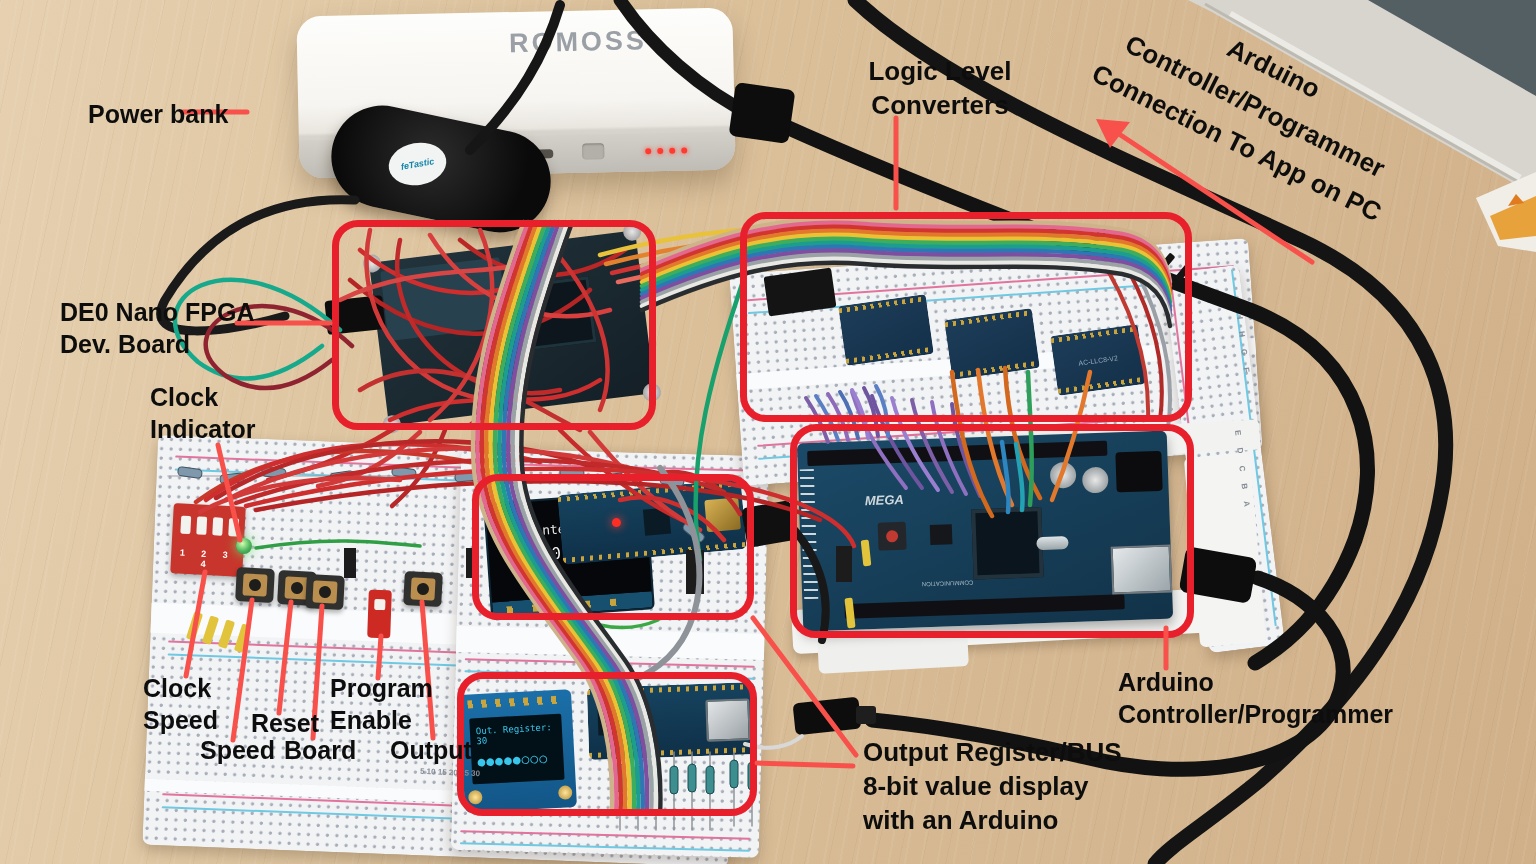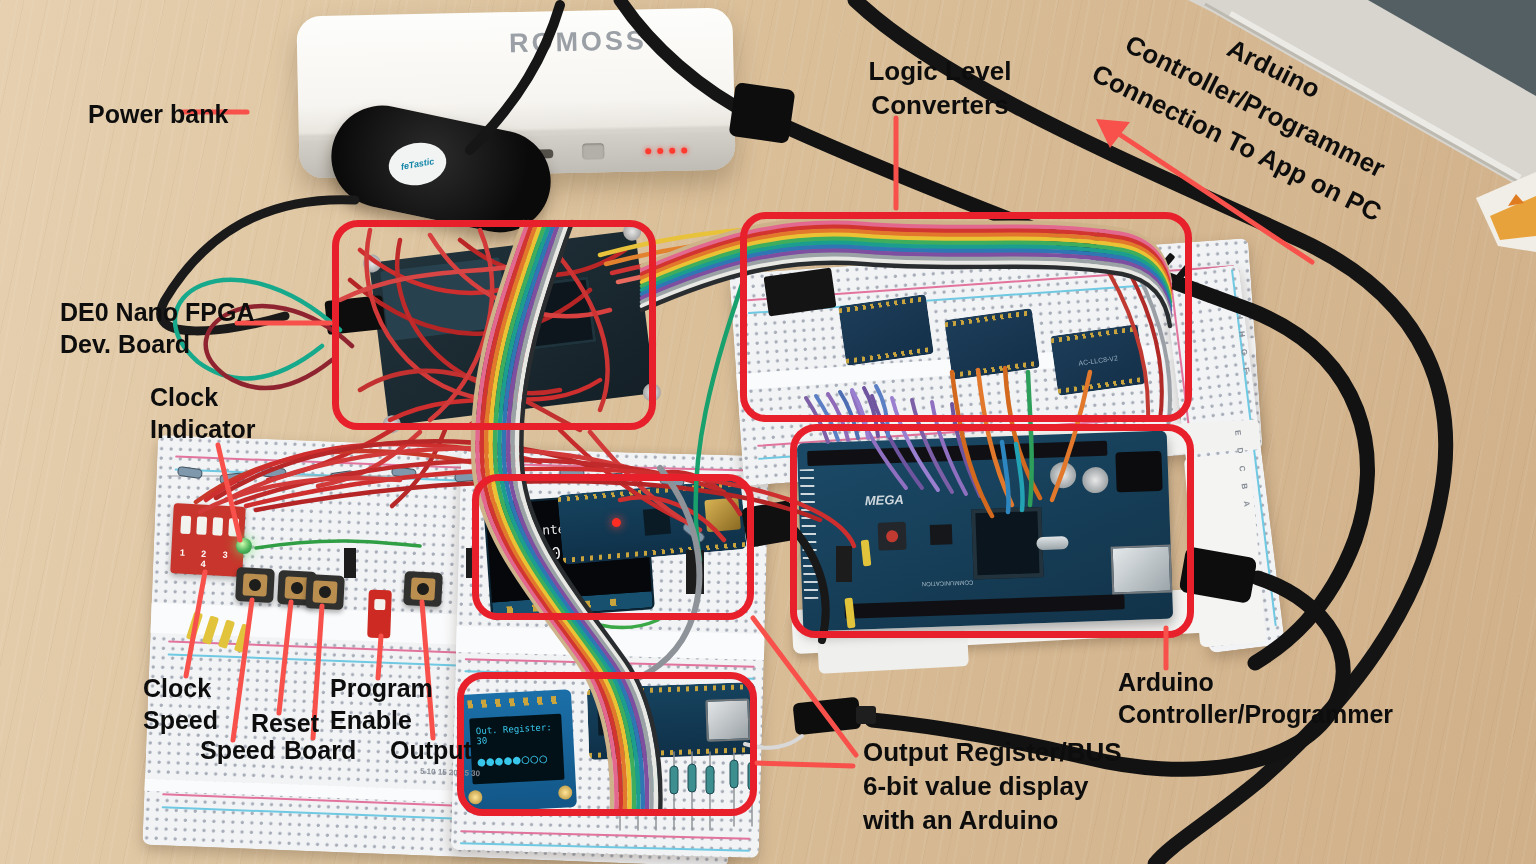--- a/index.html
+++ b/index.html
@@ -477,18 +477,18 @@
 Indicator</div>
   <div class="lbl" style="left:143px;top:672px">Clock
 Speed</div>
   <div class="lbl" style="left:200px;top:734px">Speed</div>
   <div class="lbl" style="left:251px;top:707px">Reset</div>
   <div class="lbl" style="left:284px;top:734px">Board</div>
   <div class="lbl" style="left:330px;top:672px">Program
 Enable</div>
   <div class="lbl" style="left:390px;top:734px">Output</div>
   <div class="lbl big" style="left:863px;top:736px">Output Register/BUS
-6-bit value display
+8-bit value display
 with an Arduino</div>
   <div class="lbl" style="left:1118px;top:666px">Arduino
 Controller/Programmer</div>
 
 </div>
 
 </body></html>

